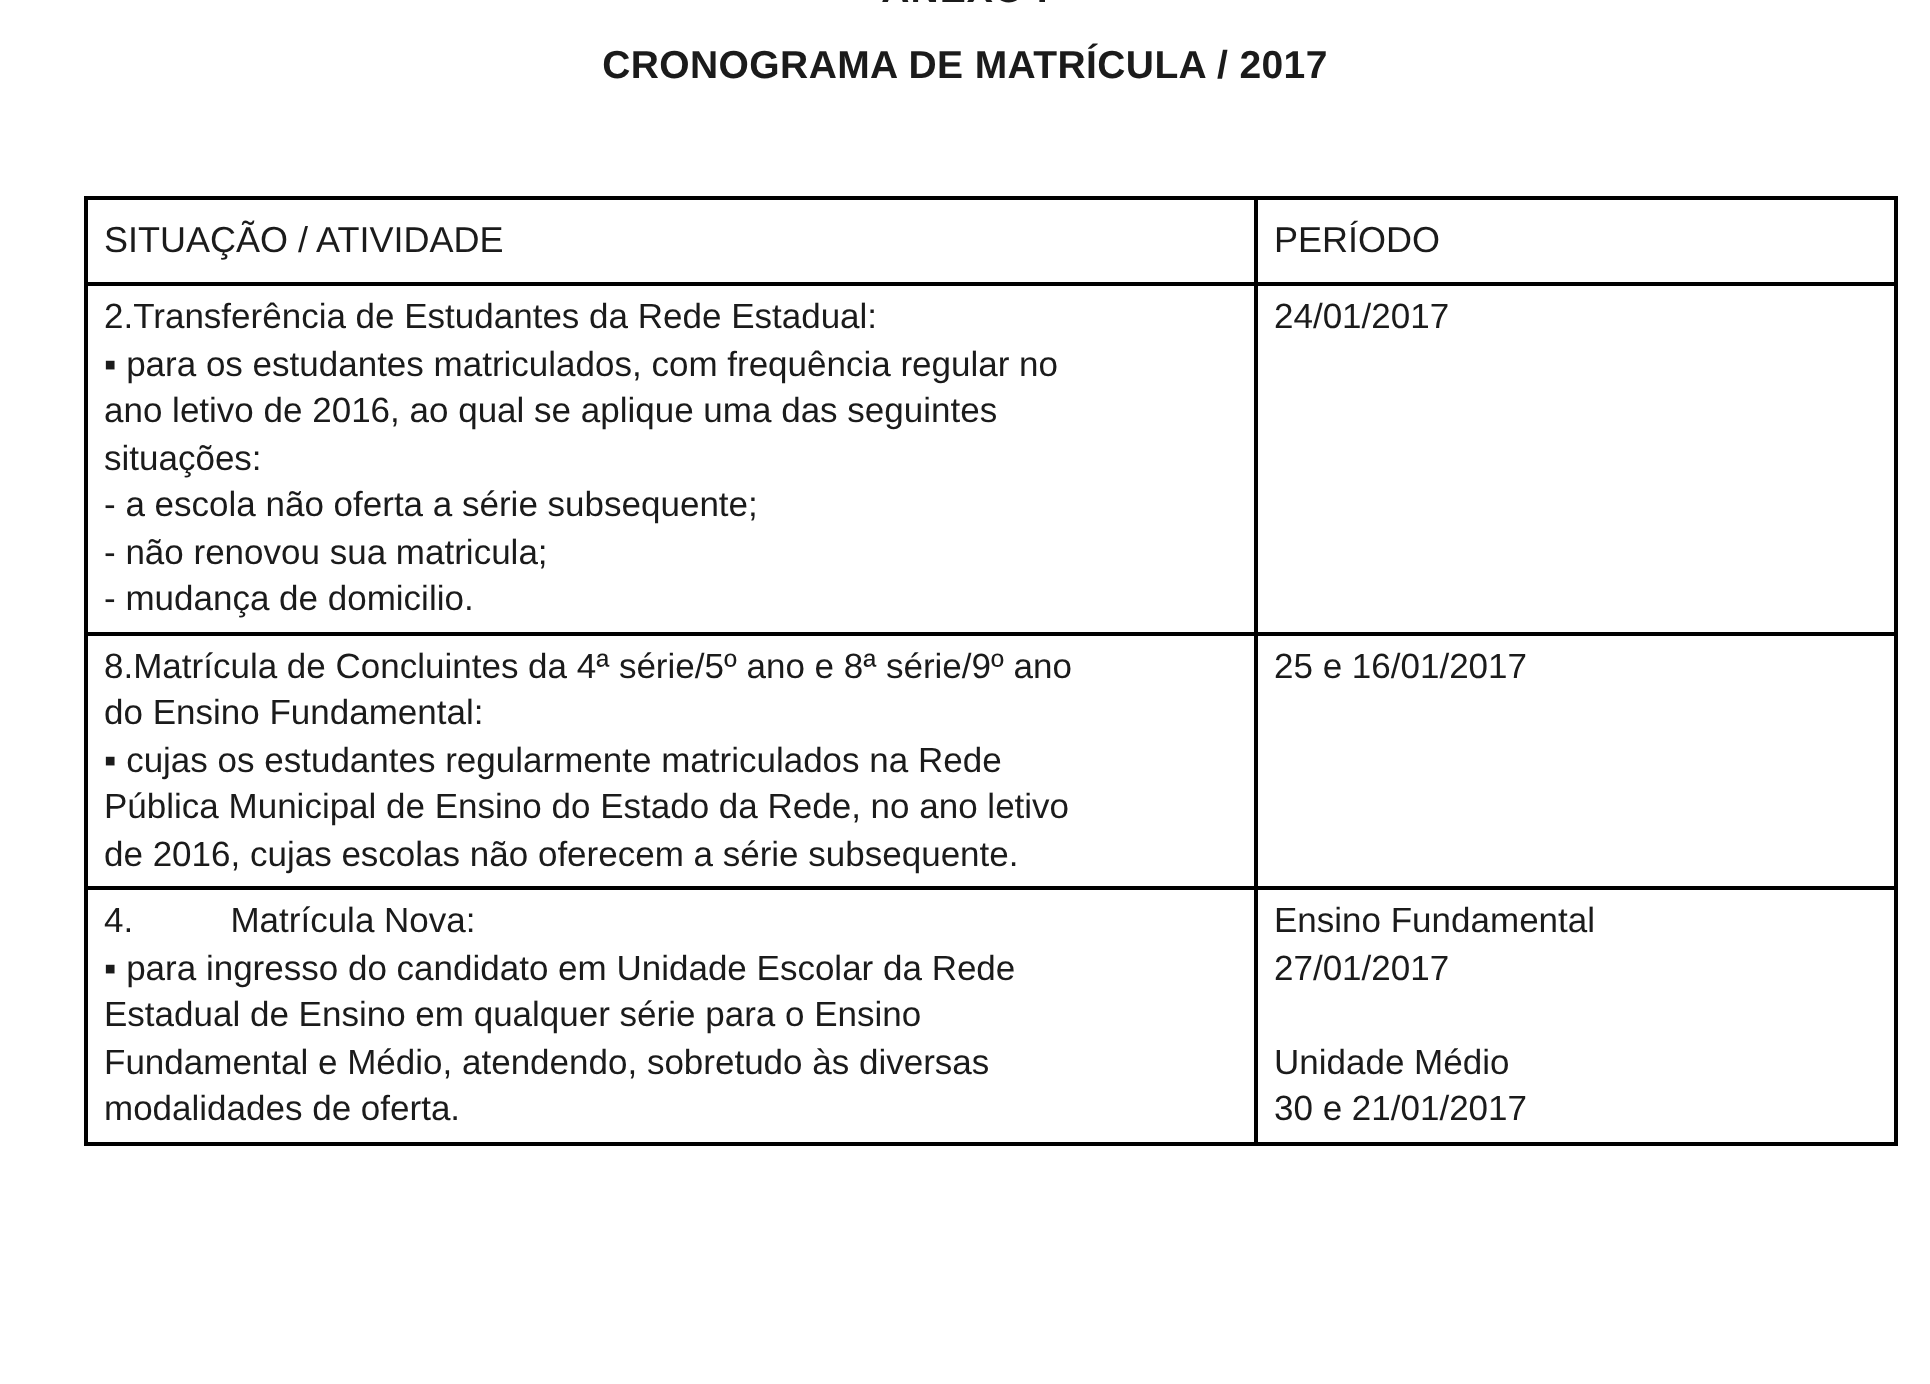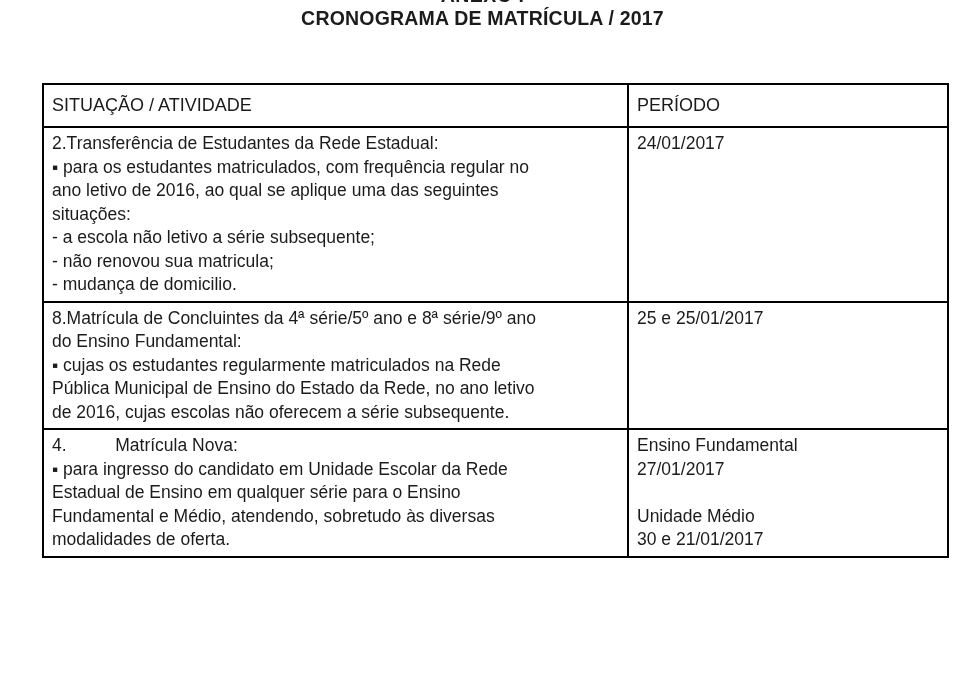--- a/index.html
+++ b/index.html
@@ -19,20 +19,21 @@
   }
   .anexo-text {
     font-weight: bold;
     font-size: 19.5px;
     line-height: 20px;
     margin-top: -15px;
     letter-spacing: 0.5px;
   }
 
   .doc-title {
+    margin-top: 15px;
     text-align: center;
     font-weight: bold;
     font-size: 19.5px;
     line-height: 24px;
     letter-spacing: 0.2px;
   }
 
   table.schedule {
     border-collapse: collapse;
     table-layout: fixed;
@@ -88,39 +89,39 @@
     </th>
   </tr>
 
 
   <tr class="row-2">
     <td>
       <div class="line">2.Transferência de Estudantes da Rede Estadual:</div>
       <div class="line">▪ para os estudantes matriculados, com frequência regular no</div>
       <div class="line">ano letivo de 2016, ao qual se aplique uma das seguintes</div>
       <div class="line">situações:</div>
-      <div class="line">- a escola não letivo a série subsequente;</div>
+      <div class="line">- a escola não oferta a série subsequente;</div>
       <div class="line">- não renovou sua matricula;</div>
       <div class="line">- mudança de domicilio.</div>
     </td>
     <td>
       <div class="line">24/01/2017</div>
     </td>
   </tr>
 
   <tr class="row-3">
     <td>
       <div class="line">8.Matrícula de Concluintes da 4ª série/5º ano e 8ª série/9º ano</div>
       <div class="line">do Ensino Fundamental:</div>
       <div class="line">▪ cujas os estudantes regularmente matriculados na Rede</div>
       <div class="line">Pública Municipal de Ensino do Estado da Rede, no ano letivo</div>
       <div class="line">de 2016, cujas escolas não oferecem a série subsequente.</div>
     </td>
     <td>
-      <div class="line">25 e 25/01/2017</div>
+      <div class="line">25 e 16/01/2017</div>
     </td>
   </tr>
 
   <tr class="row-4">
     <td>
       <div class="line">4.          Matrícula Nova:</div>
       <div class="line">▪ para ingresso do candidato em Unidade Escolar da Rede</div>
       <div class="line">Estadual de Ensino em qualquer série para o Ensino</div>
       <div class="line">Fundamental e Médio, atendendo, sobretudo às diversas</div>
       <div class="line">modalidades de oferta.</div>

